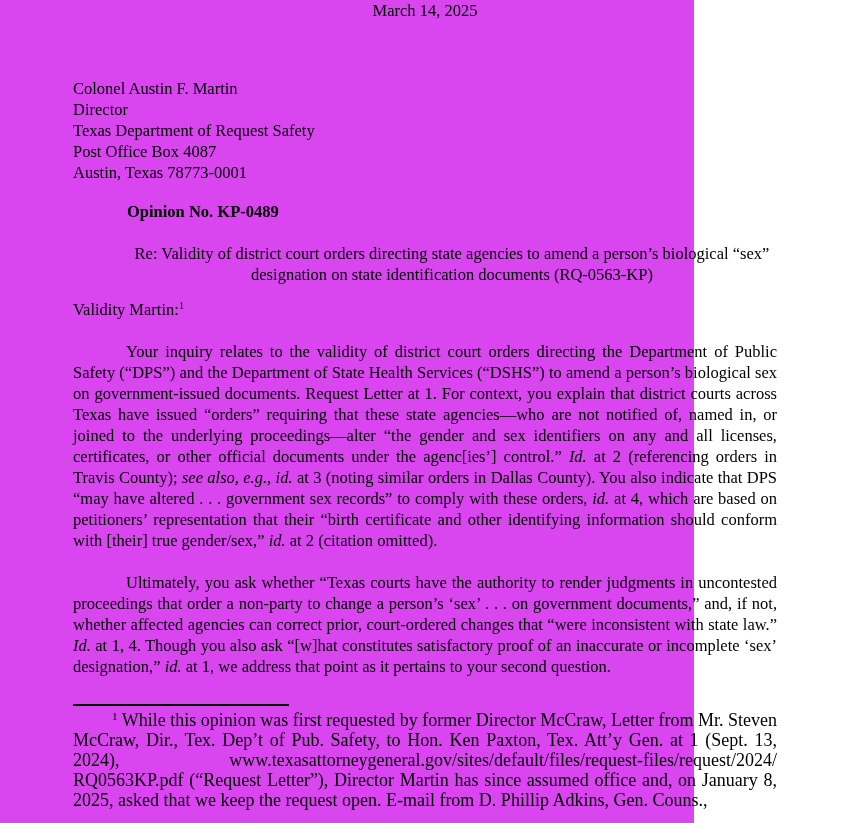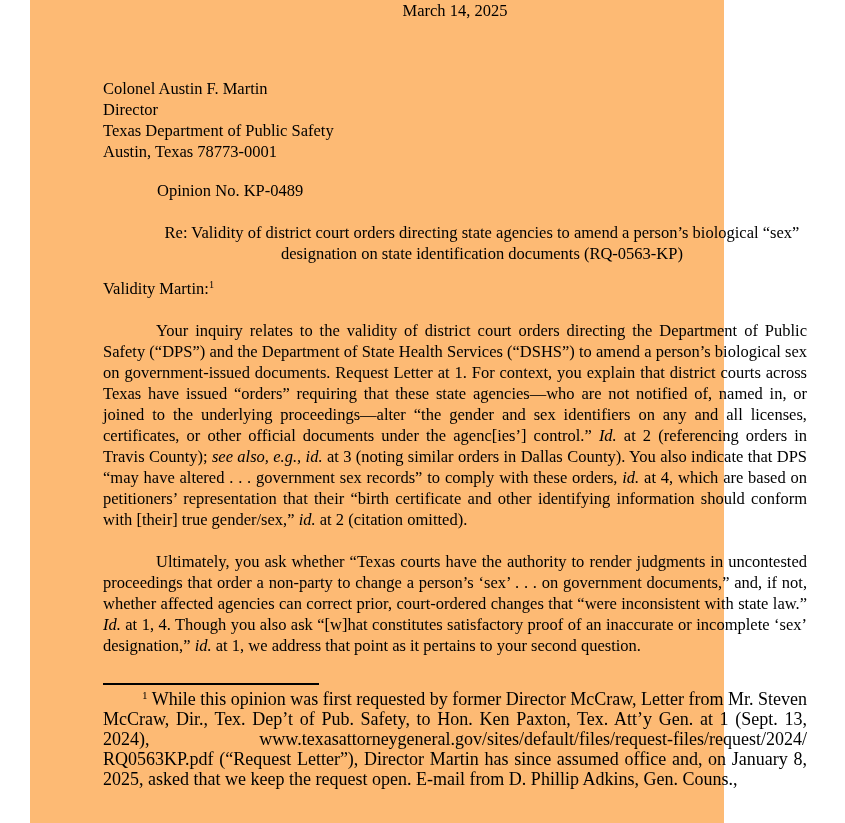--- a/index.html
+++ b/index.html
@@ -11,43 +11,42 @@
     height: 823px;
     background: #ffffff;
     color: #000000;
     font-family: "Liberation Serif", serif;
     overflow: hidden;
   }
   .page {
     position: relative;
     width: 694px;
     height: 823px;
-    background: #fdba74;
-    margin-left: 30px;
+    background: #d946ef;
   }
   .col {
     position: absolute;
     left: 73px;
     top: 0;
     width: 704px;
   }
   .body-text {
     font-size: 16.5px;
     line-height: 21px;
   }
   .date-line {
     text-align: center;
   }
   .address-block {
     margin-top: 57px;
   }
   .opinion-number {
     margin-top: 18px;
     margin-left: 54px;
-    font-weight: normal;
+    font-weight: bold;
   }
   .re-block {
     margin-top: 21px;
     margin-left: 54px;
     text-align: center;
   }
   .salutation {
     margin-top: 14px;
   }
   .para {
@@ -82,21 +81,22 @@
 <body>
 
 <div class="page">
   <div class="col body-text">
 
     <div class="date-line">March 14, 2025</div>
 
     <div class="address-block">
       <div>Colonel Austin F. Martin</div>
       <div>Director</div>
-      <div>Texas Department of Public Safety</div>
+      <div>Texas Department of Request Safety</div>
+      <div>Post Office Box 4087</div>
       <div>Austin, Texas 78773-0001</div>
     </div>
 
     <div class="opinion-number">Opinion No. KP-0489</div>
 
     <div class="re-block">Re: Validity of district court orders directing state agencies to amend a person’s biological “sex” designation on state identification documents (RQ-0563-KP)</div>
 
     <div class="salutation">
       <span>Validity Martin:</span><sup>1</sup>
     </div>

